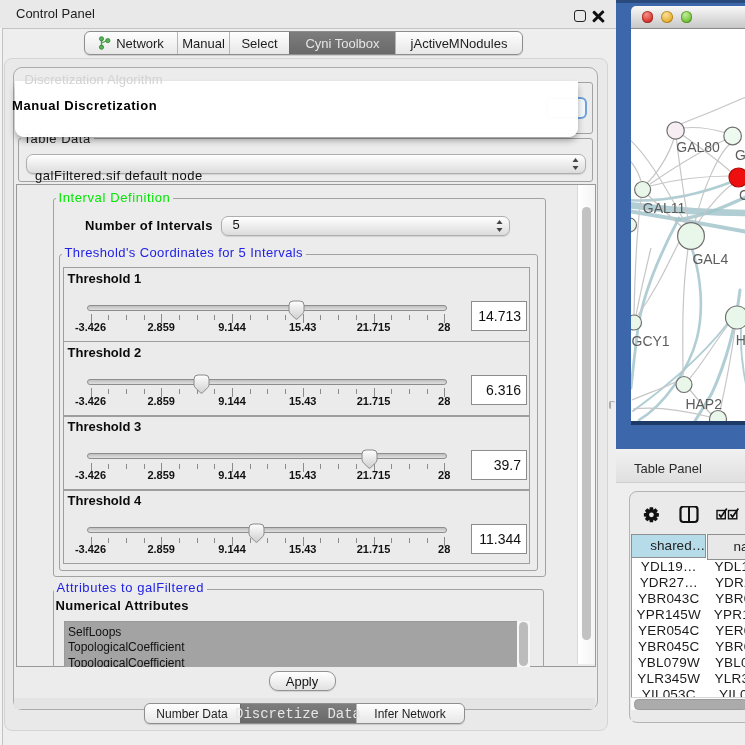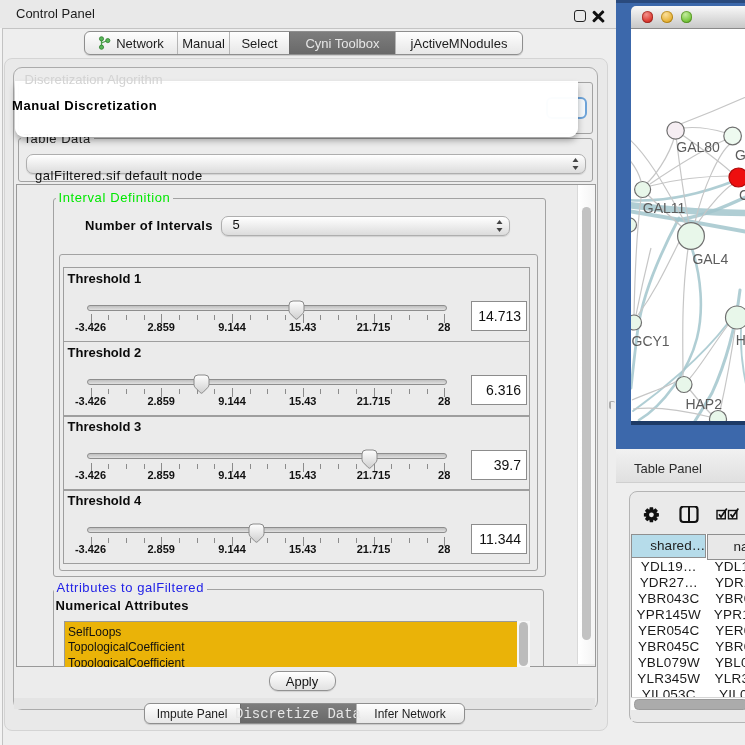--- a/index.html
+++ b/index.html
@@ -36,21 +36,21 @@
 .track{position:absolute;left:23px;top:36.5px;width:358px;height:4px;border:1px solid #8d8d8d;
   border-radius:3px;background:linear-gradient(#bfbfbf,#e0e0e0);}
 .tick{position:absolute;width:1px;background:#8b8b8b;}
 .tlabel{position:absolute;top:52.5px;font-size:11px;font-weight:bold;color:#111;transform:translateX(-50%);}
 .thumb{position:absolute;top:32px;}
 .vfield{position:absolute;left:407px;top:33px;width:49px;height:28px;border:1px solid #8c8c8c;background:#fff;
   font-size:14px;color:#111;text-align:right;padding:0 5px 0 0;line-height:28px;}
 
 .sbthumb{position:absolute;background:#ababab;border-radius:4.5px;}
 
-#attrlist{left:63.5px;top:621px;width:452px;height:46px;background:#eab308;border:1px solid #9a9a9a;border-bottom:none;overflow:hidden;}
+#attrlist{left:63.5px;top:621px;width:452px;height:46px;background:#a3a3a3;border:1px solid #9a9a9a;border-bottom:none;overflow:hidden;}
 .li{position:absolute;left:3.5px;font-size:12px;color:#111;white-space:nowrap;}
 
 #applybtn{left:268.5px;top:671px;width:65px;height:18px;border:1px solid #929292;border-radius:9px;
   background:linear-gradient(#ffffff,#e2e2e2);font-size:13px;color:#141414;text-align:center;line-height:20px;
   box-shadow:0 1px 1px rgba(0,0,0,0.12);line-height:19px;}
 
 #bluebg{left:616px;top:0;width:129px;height:449px;background:#3c68ab;}
 #netwin{left:631px;top:6px;width:114px;height:419px;}
 #nettitle{left:0;top:0;width:114px;height:21.5px;background:linear-gradient(#f8f8f8,#c8c8c8);
   border-top-left-radius:5px;border-bottom:1px solid #8a8a8a;}
@@ -126,20 +126,21 @@
   <div class="abs" style="left:85px;top:218px;font-size:13px;font-weight:bold;letter-spacing:0.3px;color:#0a0a0a;">Number of Intervals</div>
   <div class="combo" style="left:221px;top:216px;width:287px;height:18px;">
     <div class="ct" style="left:10.5px;top:0;">5</div>
     <svg width="9" height="14" viewBox="0 0 9 14">
         <path d="M4.5 1 L7.5 5 L1.5 5 Z" fill="#444"></path>
         <path d="M4.5 13 L7.5 9 L1.5 9 Z" fill="#444"></path>
       </svg>
   </div>
 
   <div class="abs group" style="left:59px;top:253.5px;width:476.5px;height:315px;"></div>
+  <div class="abs gtitle" style="left:61.5px;top:244.5px;color:#2222e6;letter-spacing:0.4px;">Threshold's Coordinates for 5 Intervals</div>
 
   <div id="tholder">
       <div class="tbox" style="top:267px;">
         <div class="tt">Threshold 1</div>
         <div class="track"></div>
         <div class="tick" style="left:26.5px;top:46px;height:9px;"></div>
         <div class="tick" style="left:44.2px;top:47px;height:5px;"></div>
         <div class="tick" style="left:61.9px;top:47px;height:5px;"></div>
         <div class="tick" style="left:79.6px;top:47px;height:5px;"></div>
         <div class="tick" style="left:97.2px;top:46px;height:9px;"></div>
@@ -310,21 +311,21 @@
     <div class="li" style="top:33.5px;">TopologicalCoefficient</div>
   </div>
   <div class="abs" style="left:516.5px;top:621px;width:13px;height:45.5px;background:#f7f7f7;"></div>
   <div class="abs sbthumb" style="left:519px;top:621.5px;width:9px;height:44px;background:#bcbcbc;"></div>
 
   <div class="abs" style="left:17px;top:666.5px;width:578px;height:30.5px;background:#ececec;"></div>
 
   <div class="abs" id="applybtn">Apply</div>
 
   <div class="abs seg" id="bottabs">
-    <div class="s" style="width:95px;font-size:12px;">Impute Panel</div>
+    <div class="s" style="width:95px;font-size:12px;">Number Data</div>
     <div class="s dark" style="width:115px;font-size:14px;font-family:Liberation Mono, monospace;">Discretize Data</div>
     <div class="s" style="width:107px;font-size:12px;">Infer Network</div>
   </div>
 
   <div class="abs" id="bluebg"></div>
   <div class="abs" style="left:616px;top:0;width:129px;height:2.5px;background:#2a4a7d;"></div>
 
   <div class="abs" id="netwin">
     <div class="abs" id="netcanvas">
       <svg width="114" height="393" viewBox="0 0 114 393">

